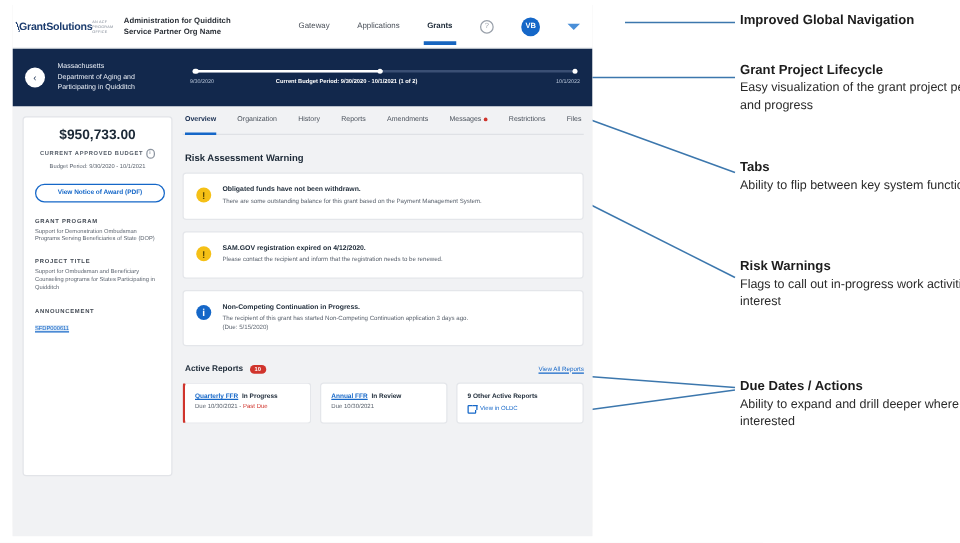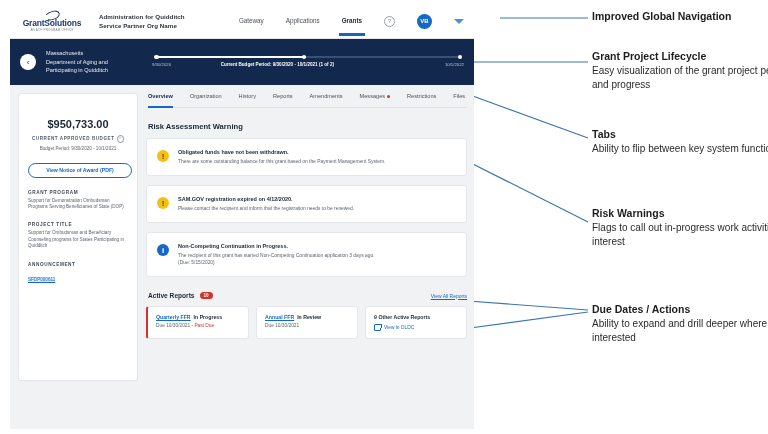--- a/index.html
+++ b/index.html
@@ -33,21 +33,21 @@
     height: 34px;
     background: #ffffff;
     border-bottom: 1px solid #e4e6e9;
     display: flex;
     align-items: center;
   }
   .logo {
     margin-left: 9px;
     width: 66px;
     display: flex;
-    flex-direction: column;
+    flex-direction: row;
     align-items: center;
     justify-content: center;
   }
   .logo-swoosh {
     width: 13px; height: 7px;
     border: 1.4px solid #1c3c6e;
     border-radius: 50%;
     border-left-color: transparent;
     transform: rotate(-18deg);
     margin-bottom: -1px;
@@ -236,21 +236,21 @@
     height: 337px;
     box-sizing: border-box;
   }
 
   
   .sidecard {
     width: 120px;
     background: #ffffff;
     border: 1px solid #e2e4e8;
     border-radius: 3px;
-    padding: 20px 9px;
+    padding: 4px 9px;
     box-sizing: border-box;
     flex: none;
     height: 288px;
   }
   .budget-amount {
     text-align: center;
     font-size: 11px;
     font-weight: bold;
     color: #1b2836;
     margin-top: 4px;

